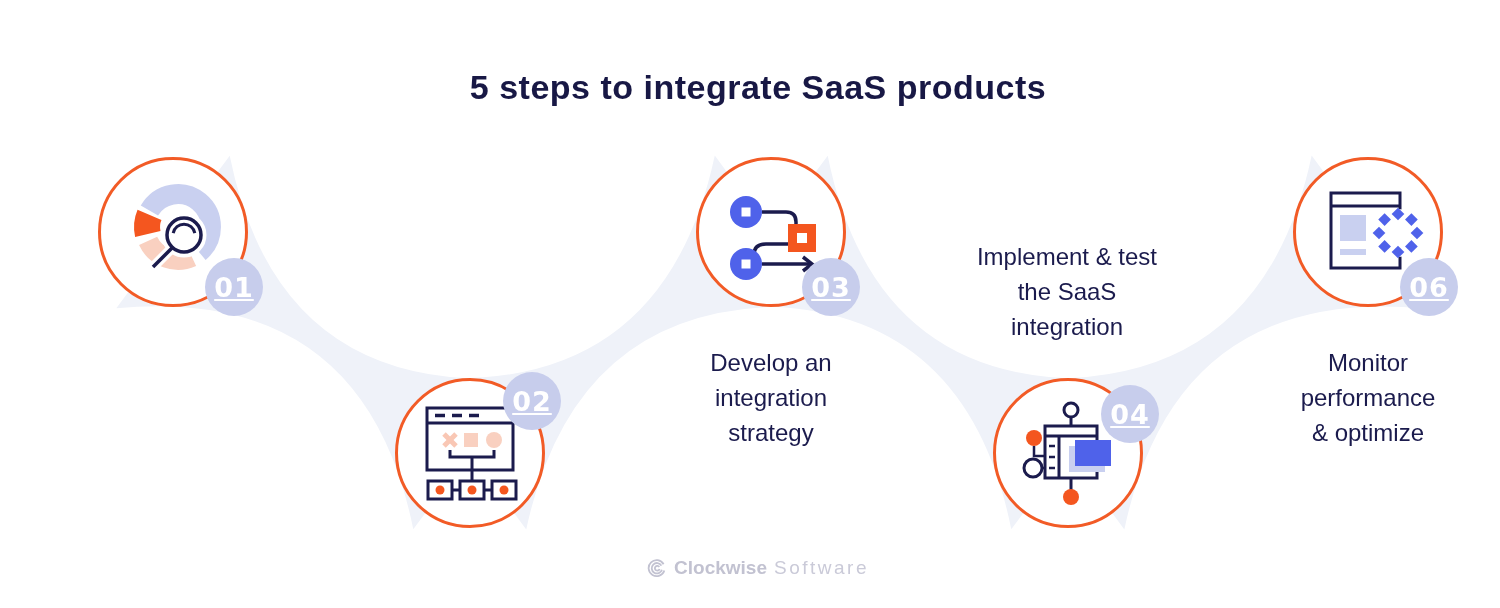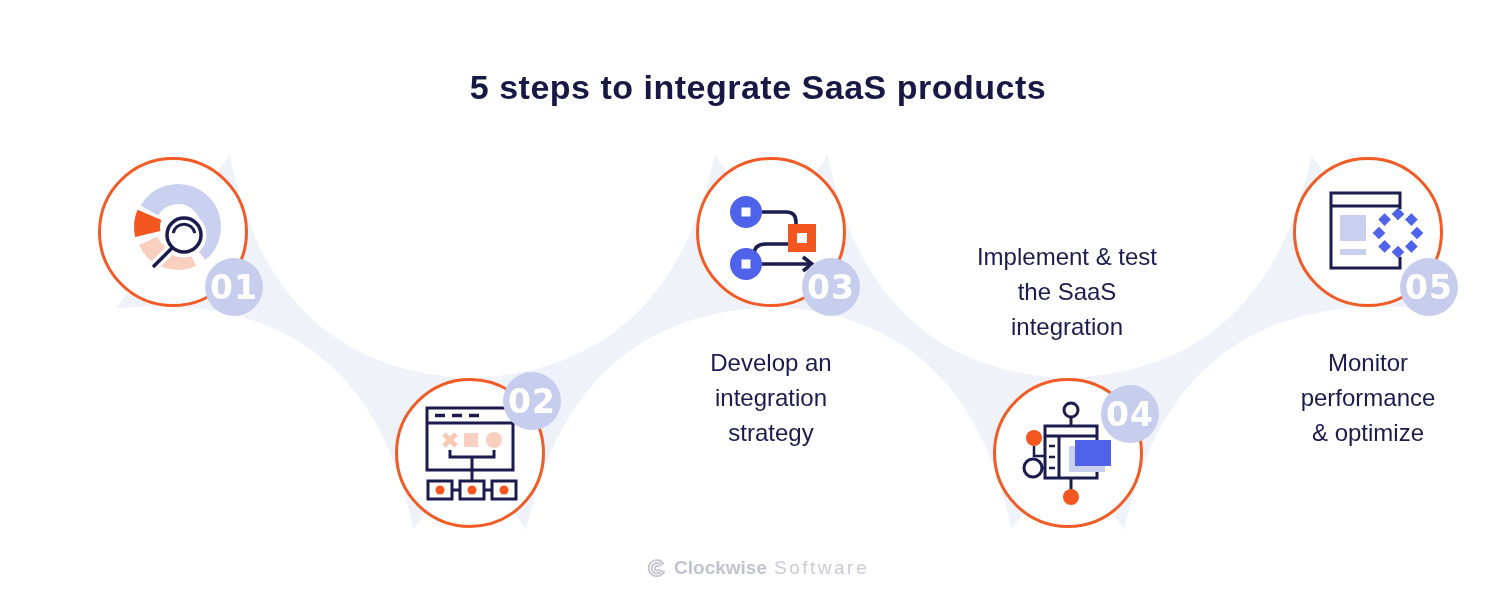--- a/index.html
+++ b/index.html
@@ -13,23 +13,24 @@
     position:absolute;left:0;right:0;top:68px;margin:0;text-align:center;
     font-size:34px;font-weight:700;color:#181845;letter-spacing:.5px;z-index:3;
   }
   .circle{
     position:absolute;width:150px;height:150px;border:3px solid #f25b26;border-radius:50%;
     background:#fff;box-sizing:border-box;z-index:2;
   }
   .circle svg{position:absolute;left:-3px;top:-3px;}
   .badge{
     position:absolute;width:58px;height:58px;border-radius:50%;background:#c7cdec;
-    color:#ffffff;font-weight:700;font-size:33px;letter-spacing:1px;
+    color:#ffffff;font-weight:700;font-size:27px;letter-spacing:1px;
     display:flex;align-items:center;justify-content:center;z-index:3;
     font-family:"DejaVu Sans", sans-serif;
+    text-decoration:underline;
   }
   .step-label{
     position:absolute;width:300px;text-align:center;font-size:24px;line-height:35px;
     color:#1b1b4d;white-space:pre-line;z-index:3;
   }
   .c1{left:90px;top:157px}   .b1{left:197px;top:258px}  .t1{left:15px;top:345px}
   .c2{left:387px;top:378px}  .b2{left:495px;top:372px}  .t2{left:312px;top:242px}
   .c3{left:688px;top:157px}  .b3{left:794px;top:258px}  .t3{left:613px;top:345px}
   .c4{left:985px;top:378px}  .b4{left:1093px;top:385px} .t4{left:909px;top:239px}
   .c5{left:1285px;top:157px} .b5{left:1392px;top:258px} .t5{left:1210px;top:345px}
@@ -148,21 +149,21 @@
         <rect x="-4.5" y="-4.5" width="9" height="9" transform="translate(118.4,89.4) rotate(45)"></rect>
         <rect x="-4.5" y="-4.5" width="9" height="9" transform="translate(105,95) rotate(45)"></rect>
         <rect x="-4.5" y="-4.5" width="9" height="9" transform="translate(91.6,89.4) rotate(45)"></rect>
         <rect x="-4.5" y="-4.5" width="9" height="9" transform="translate(86,76) rotate(45)"></rect>
         <rect x="-4.5" y="-4.5" width="9" height="9" transform="translate(91.6,62.6) rotate(45)"></rect>
         <rect x="-4.5" y="-4.5" width="9" height="9" transform="translate(105,57) rotate(45)"></rect>
         <rect x="-4.5" y="-4.5" width="9" height="9" transform="translate(118.4,62.6) rotate(45)"></rect>
       </g>
     </svg>
   </div>
-  <div class="badge b5">05</div>
+  <div class="badge b5">06</div>
   <div class="step-label t5">Monitor
 performance
 &amp; optimize</div>
 
   <div class="footer">
     <svg width="20" height="20" viewBox="0 0 20 20">
       <path d="M16.6 6.2 A8 8 0 1 0 17.3 12.4" stroke="#c2c2d1" stroke-width="1.8" fill="none"></path>
       <path d="M14.4 7.6 A5.2 5.2 0 1 0 14.9 11.7" stroke="#c2c2d1" stroke-width="1.8" fill="none"></path>
       <path d="M12.3 8.9 A2.4 2.4 0 1 0 12.6 10.9" stroke="#c2c2d1" stroke-width="1.8" fill="none"></path>
     </svg>

